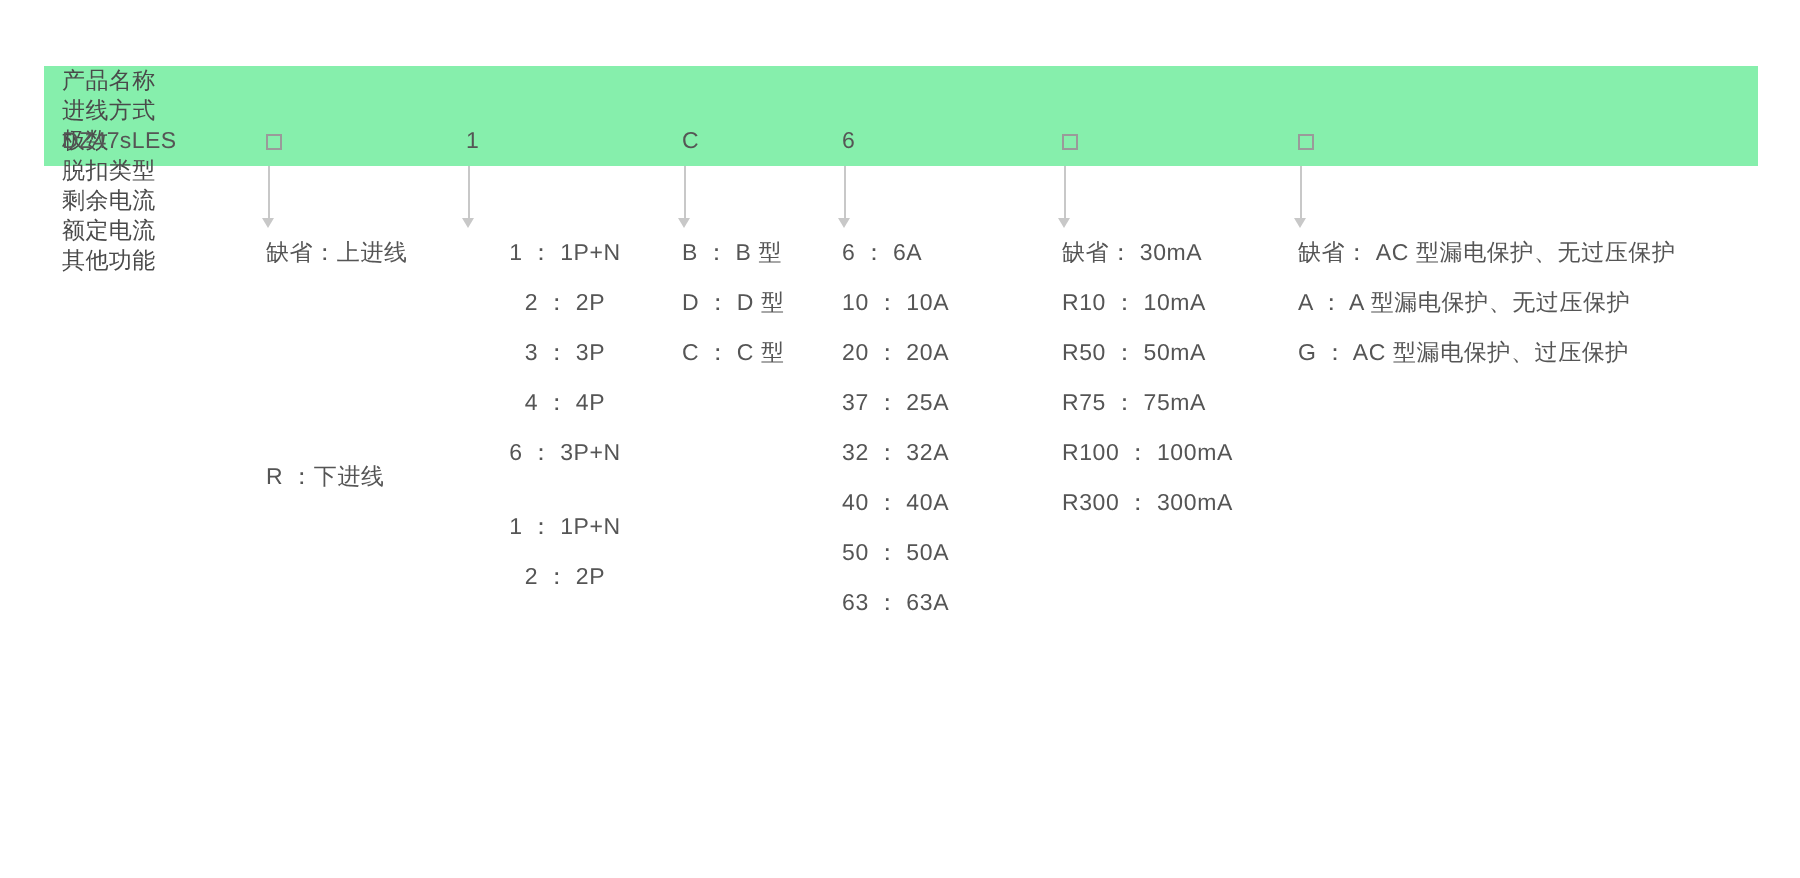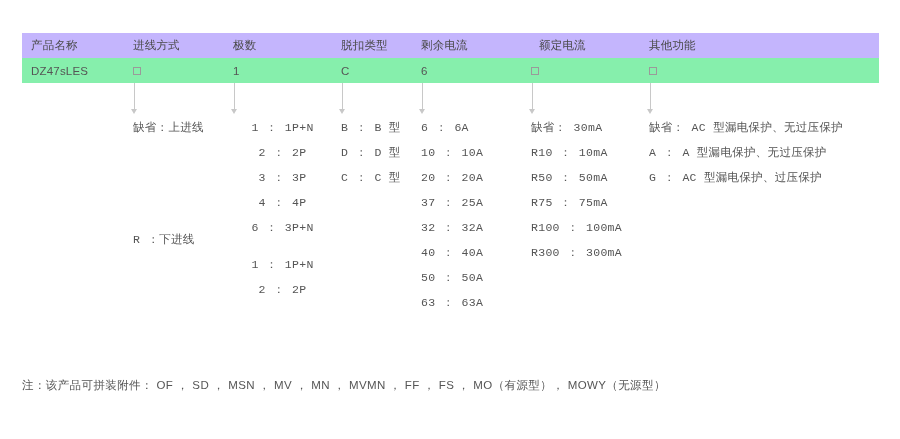--- a/index.html
+++ b/index.html
@@ -26,22 +26,23 @@
   .table {
     position: absolute;
     left: 22px;
     top: 33px;
     width: 857px;
   }
   .row {
     display: flex;
   }
   .header-row {
-    background: #c4b5fd;
+    background: #86efac;
     height: 25px;
+    flex-direction: column;
   }
   .value-row {
     background: #86efac;
     height: 25px;
   }
   .cell {
     box-sizing: border-box;
     padding-left: 9px;
     font-size: 11.5px;
     color: #4d4d4d;
@@ -114,21 +115,20 @@
   }
   .group {
     margin-bottom: 12px;
   }
   .entry {
     font-size: 11.5px;
     line-height: 25px;
     color: #555;
     white-space: nowrap;
     letter-spacing: 0.3px;
-    font-family: Liberation Mono, monospace;
   }
   .gap {
     height: 25px;
   }
 
   
   .note {
     position: absolute;
     left: 22px;
     top: 378px;
@@ -244,15 +244,14 @@
     <div class="bcol c6">
       <div class="group">
         <div class="entry">缺省： AC 型漏电保护、无过压保护</div>
         <div class="entry">A ： A 型漏电保护、无过压保护</div>
         <div class="entry">G ： AC 型漏电保护、过压保护</div>
       </div>
     </div>
 
   </div>
 
-  <div class="note">注：该产品可拼装附件： OF ， SD ， MSN ， MV ， MN ， MVMN ， FF ， FS ， MO（有源型）， MOWY（无源型）</div>
 
 </div>
 
 </body></html>

